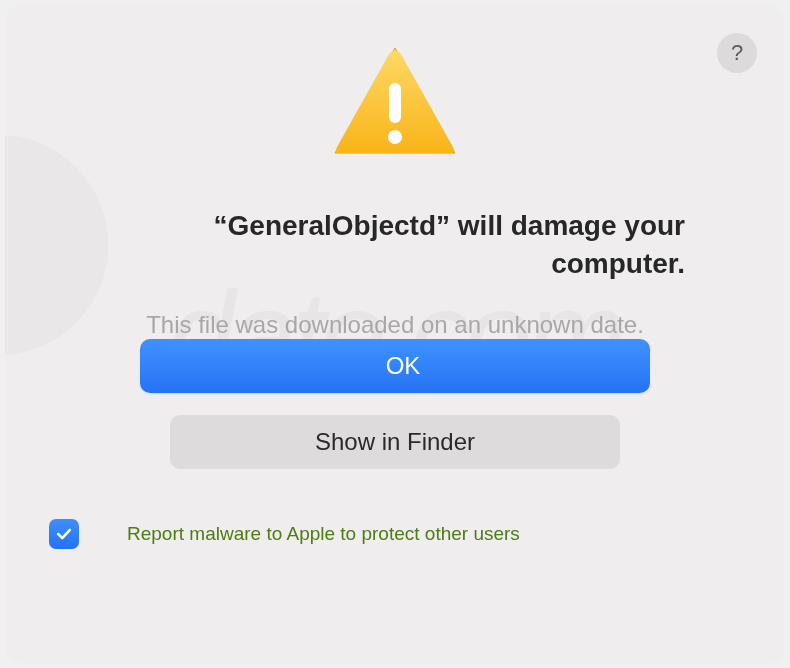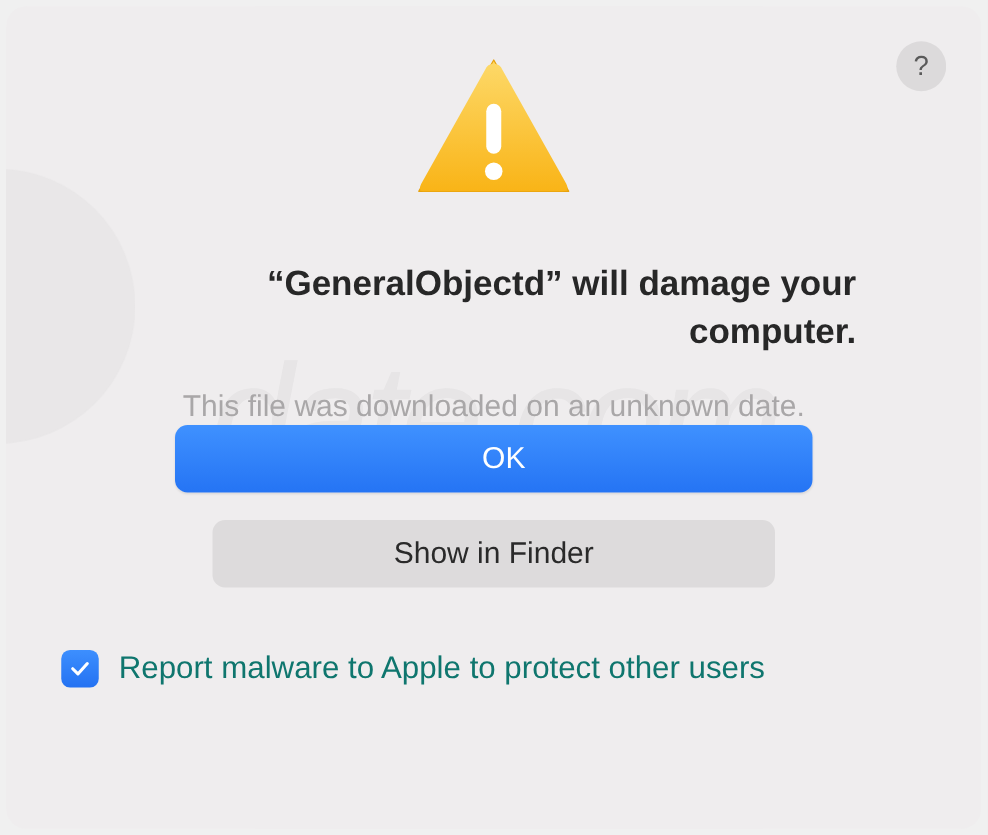--- a/index.html
+++ b/index.html
@@ -156,22 +156,23 @@
       cursor: pointer;
       flex-shrink: 0;
     }
     
     .checkbox svg {
       width: 20px;
       height: 20px;
     }
     
     .checkbox-label {
-      font-size: 25px;
-      color: #0f766e;
+      font-size: 19px;
+      color: #4d7c0f;
+      margin-left: 32px;
     }
   </style>
 </head>
 <body>
 
 <div class="dialog">
 
   <div class="watermark">
     <div class="watermark-circle"></div>
     <div class="watermark-text">date.com</div>

